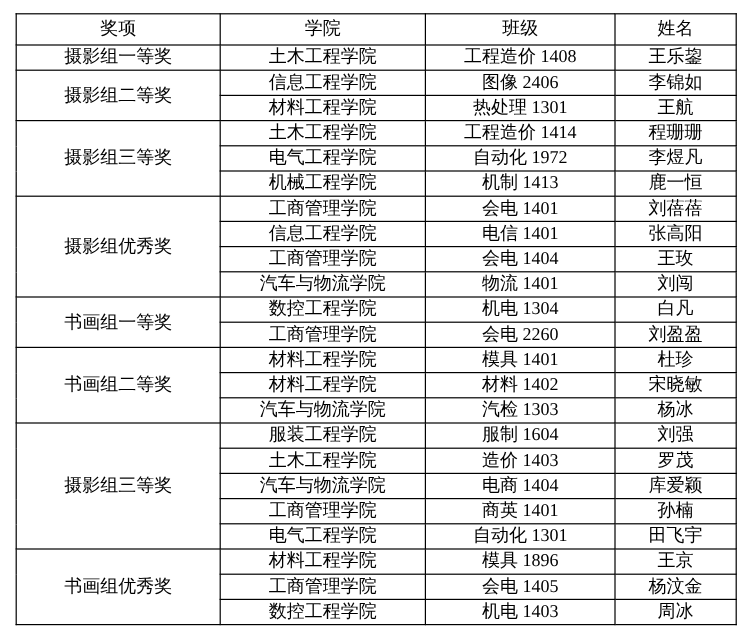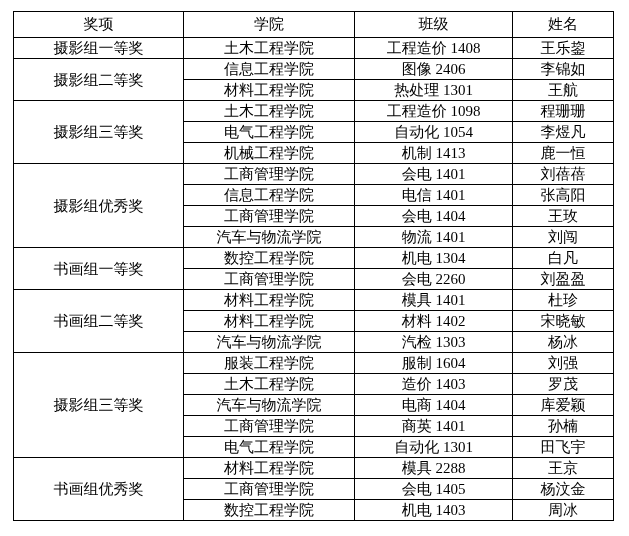--- a/index.html
+++ b/index.html
@@ -77,26 +77,26 @@
         <td>李锦如</td>
       </tr>
       <tr>
         <td>材料工程学院</td>
         <td>热处理 1301</td>
         <td>王航</td>
       </tr>
       <tr>
         <td rowspan="3">摄影组三等奖</td>
         <td>土木工程学院</td>
-        <td>工程造价 1098</td>
+        <td>工程造价 1414</td>
         <td>程珊珊</td>
       </tr>
       <tr>
         <td>电气工程学院</td>
-        <td>自动化 1054</td>
+        <td>自动化 1972</td>
         <td>李煜凡</td>
       </tr>
       <tr>
         <td>机械工程学院</td>
         <td>机制 1413</td>
         <td>鹿一恒</td>
       </tr>
       <tr>
         <td rowspan="4">摄影组优秀奖</td>
         <td>工商管理学院</td>
@@ -167,21 +167,21 @@
         <td>孙楠</td>
       </tr>
       <tr>
         <td>电气工程学院</td>
         <td>自动化 1301</td>
         <td>田飞宇</td>
       </tr>
       <tr>
         <td rowspan="3">书画组优秀奖</td>
         <td>材料工程学院</td>
-        <td>模具 2288</td>
+        <td>模具 1896</td>
         <td>王京</td>
       </tr>
       <tr>
         <td>工商管理学院</td>
         <td>会电 1405</td>
         <td>杨汶金</td>
       </tr>
       <tr>
         <td>数控工程学院</td>
         <td>机电 1403</td>

